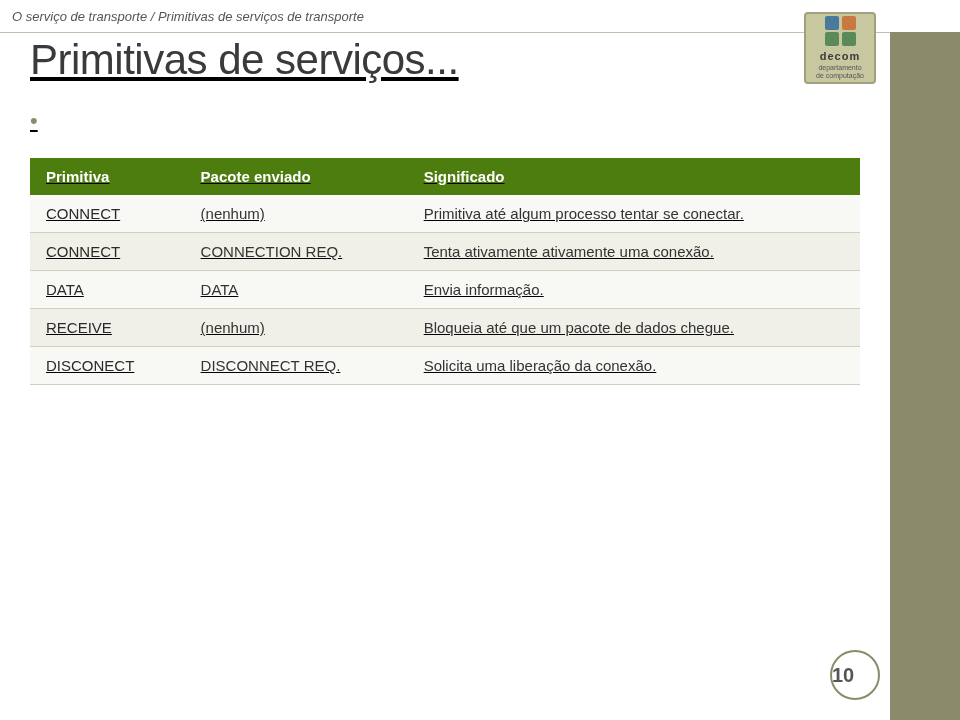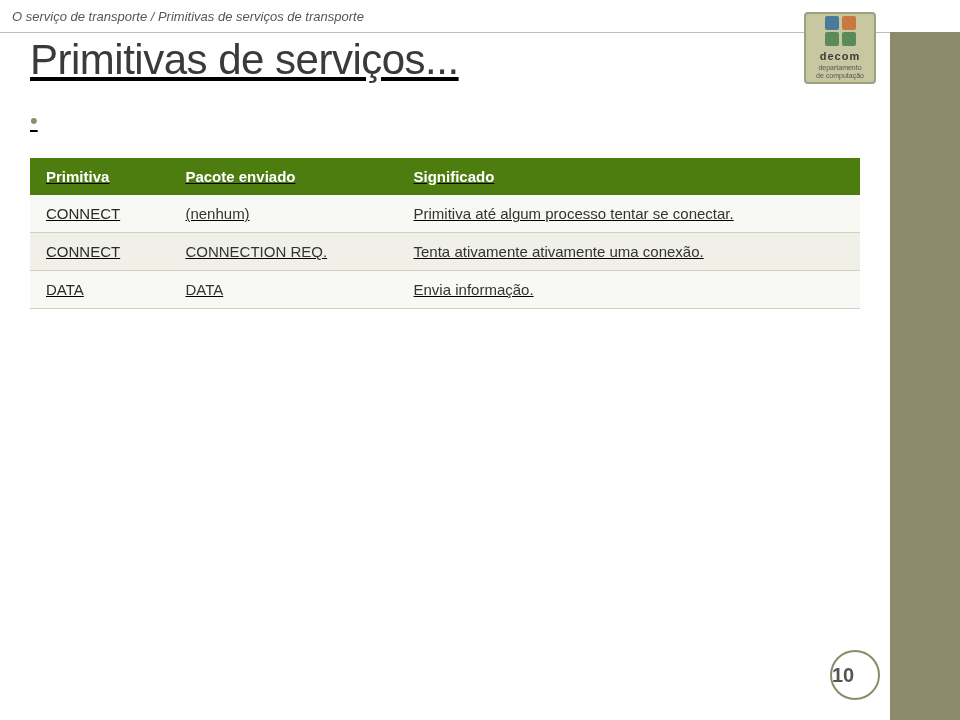--- a/index.html
+++ b/index.html
@@ -264,15 +264,25 @@
         <tr>
           <td>CONNECT</td>
           <td>CONNECTION REQ.</td>
           <td>Tenta ativamente ativamente uma conexão.</td>
         </tr>
         <tr>
           <td>DATA</td>
           <td>DATA</td>
           <td>Envia informação.</td>
         </tr>
+        <tr>
+          <td>RECEIVE</td>
+          <td>(nenhum)</td>
+          <td>Bloqueia até que um pacote de dados chegue.</td>
+        </tr>
+        <tr>
+          <td>DISCONECT</td>
+          <td>DISCONNECT REQ.</td>
+          <td>Solicita uma liberação da conexão.</td>
+        </tr>
       </tbody>
   </table>
 </div>
 
 </body></html>

